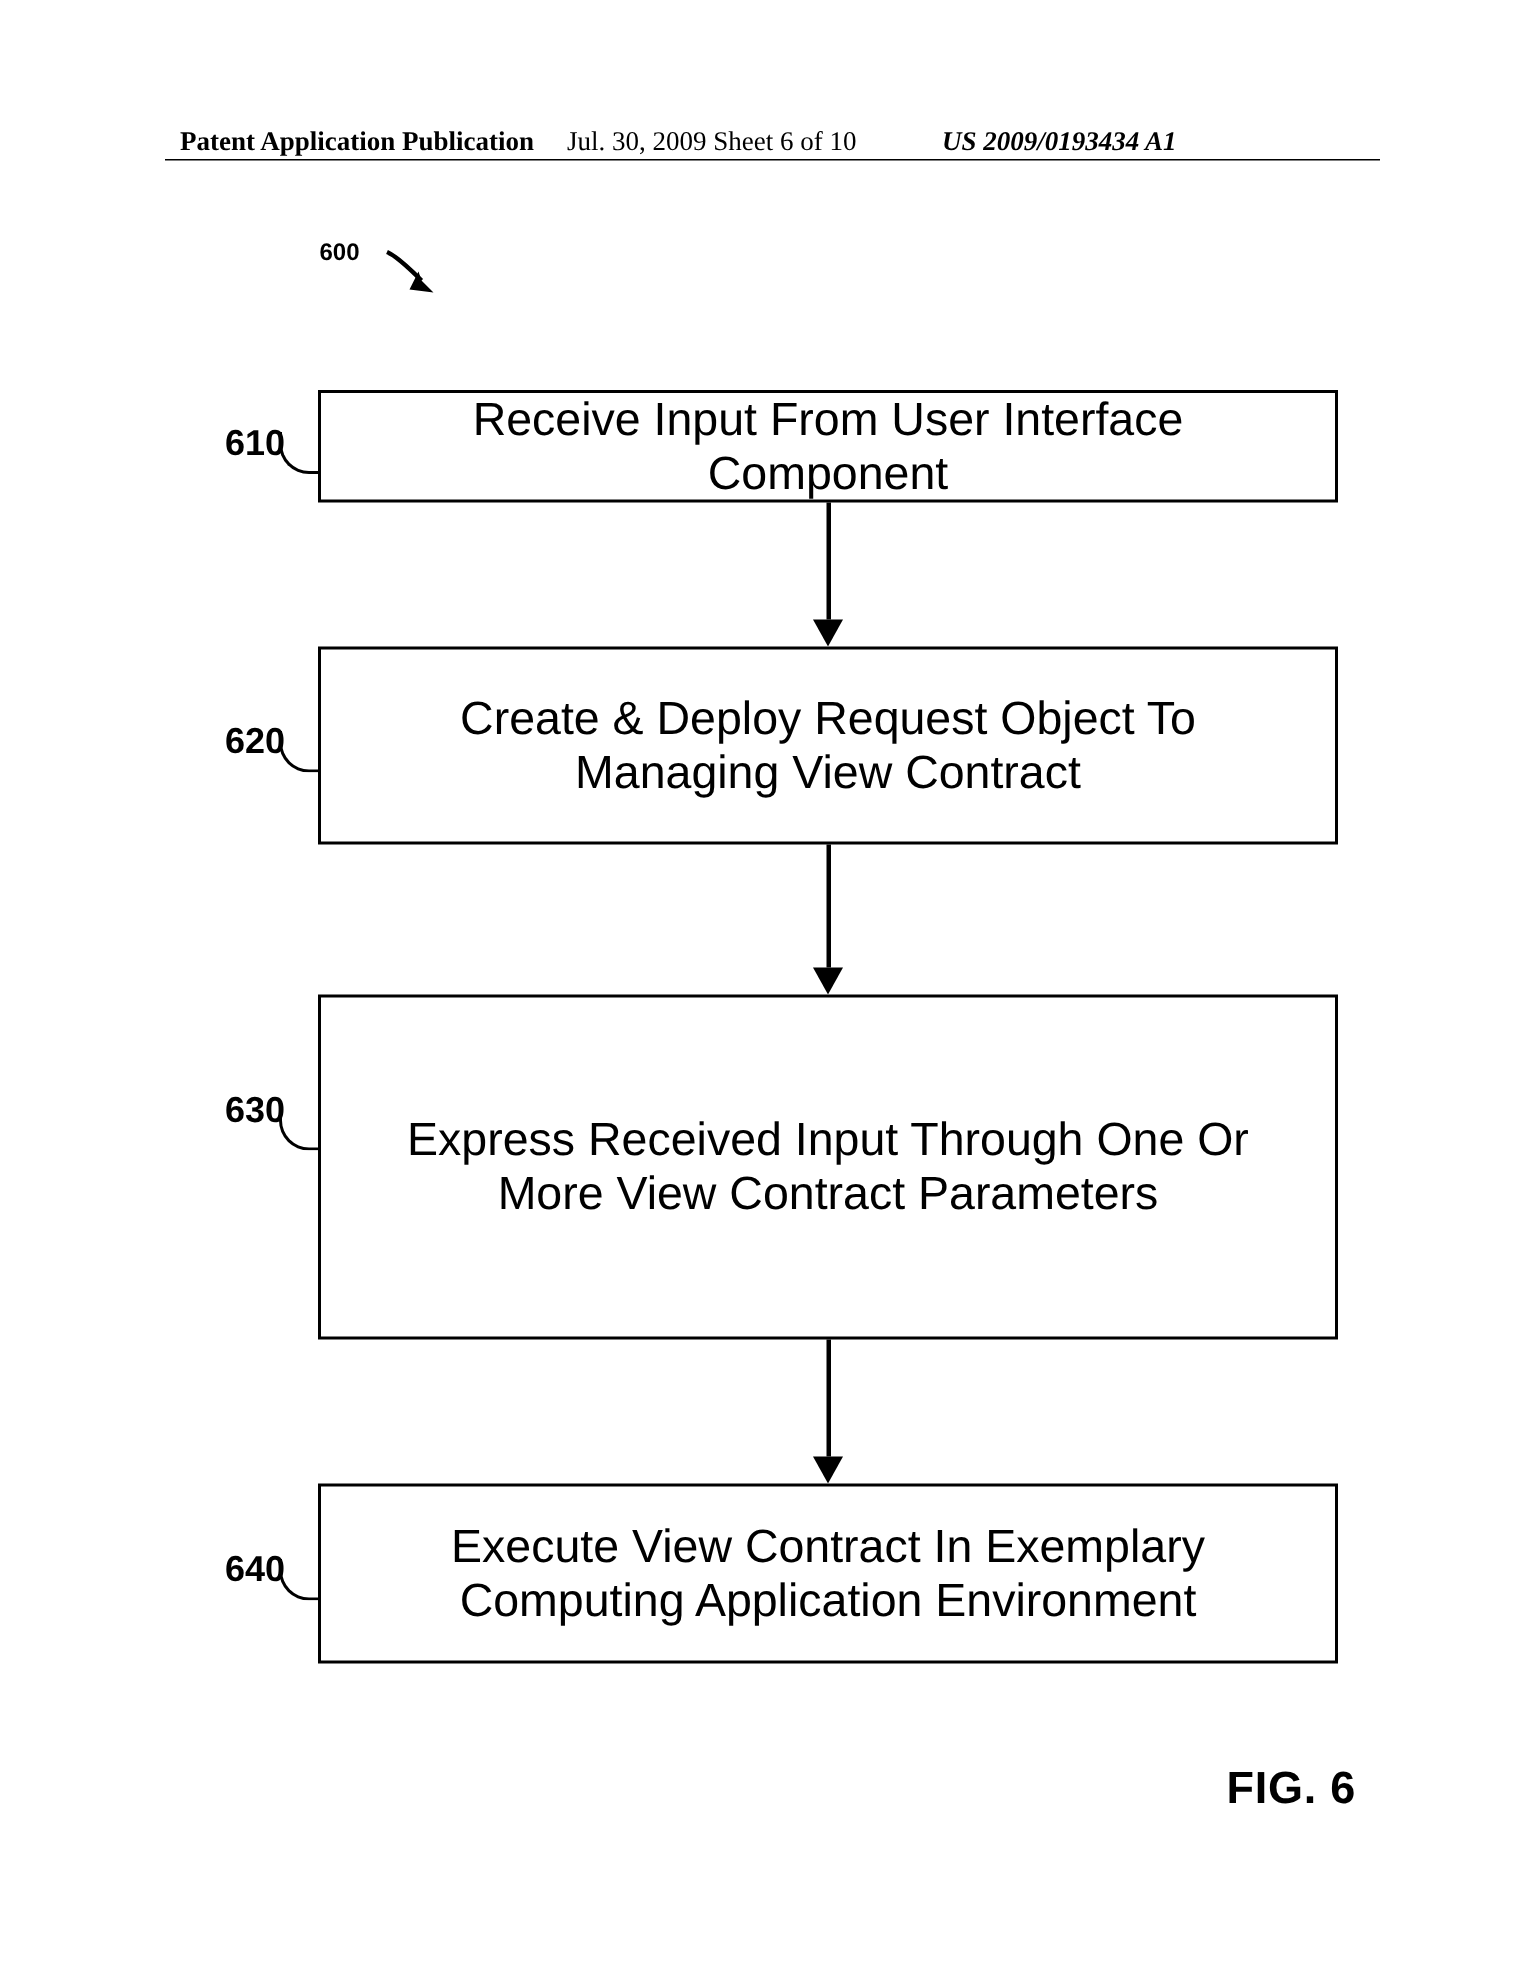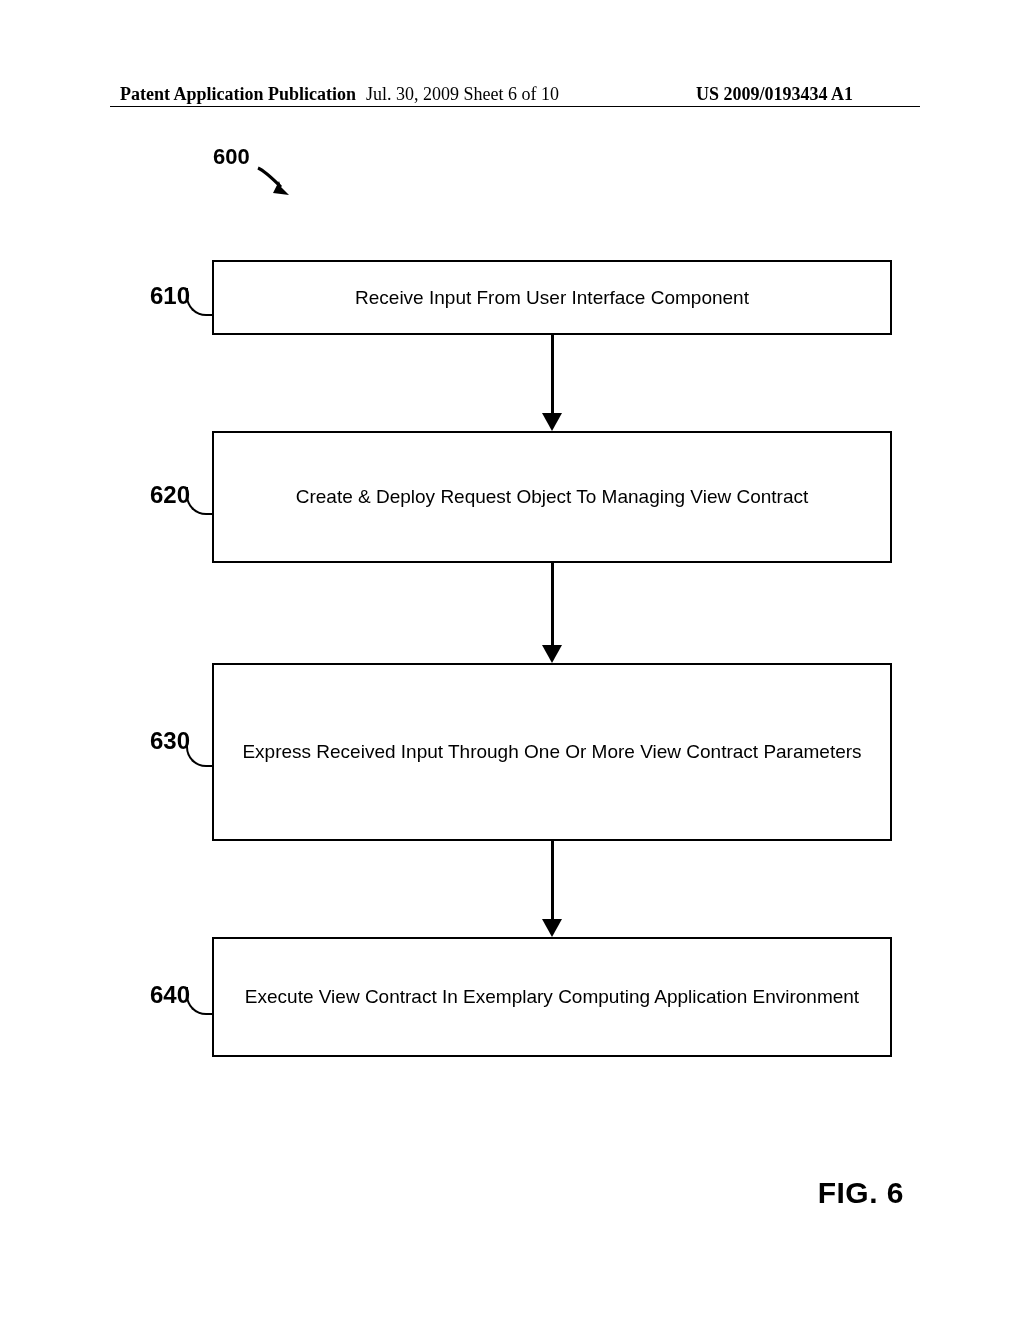--- a/index.html
+++ b/index.html
@@ -19,43 +19,44 @@
     font-family: "Times New Roman", Times, serif;
     font-size: 18px;
   }
   .header-left {
     position: absolute;
     left: 120px;
     font-weight: bold;
   }
   .header-center {
     position: absolute;
-    left: 366px;
+    left: 378px;
     text-align: center;
   }
   .header-right {
     position: absolute;
-    left: 696px;
-    font-weight: bold;
+    left: 628px;
+    font-weight: bold;
+    font-style: italic;
   }
   .header-line {
     position: absolute;
     top: 106px;
     left: 110px;
     width: 810px;
     border-top: 1.5px solid #000;
   }
 
   
   .ref600 {
     position: absolute;
-    top: 144px;
+    top: 160px;
     left: 213px;
     font-weight: bold;
-    font-size: 22px;
+    font-size: 16px;
   }
   .ref600-arrow {
     position: absolute;
     top: 163px;
     left: 253px;
   }
 
   .flow {
     position: absolute;
     top: 260px;
@@ -79,21 +80,21 @@
     width: 26px;
     height: 26px;
     border-left: 2.5px solid #000;
     border-bottom: 2.5px solid #000;
     border-bottom-left-radius: 20px;
   }
 
   .box {
     border: 2.5px solid #000;
     background: #fff;
-    font-size: 19px;
+    font-size: 31px;
     display: flex;
     align-items: center;
     justify-content: center;
     text-align: center;
     padding: 18px 24px;
     box-sizing: border-box;
     margin-left: 56px;
     width: 680px;
   }
 
@@ -177,21 +178,21 @@
   <div class="arrow-col">
     <div class="arrow" style="margin-left:56px;">
       <div class="arrow-line" style="height:82px;"></div>
       <div class="arrow-head"></div>
     </div>
   </div>
 
   <div class="row">
     <div class="label" style="top:64px;left:-6px;">630</div>
     <div class="label-curve" style="top:76px;left:30px;"></div>
-    <div class="box" style="height:178px;">
+    <div class="box" style="height:230px;">
       <span>Express Received Input Through One Or More View Contract Parameters</span>
     </div>
   </div>
 
   <div class="arrow-col">
     <div class="arrow" style="margin-left:56px;">
       <div class="arrow-line" style="height:78px;"></div>
       <div class="arrow-head"></div>
     </div>
   </div>

